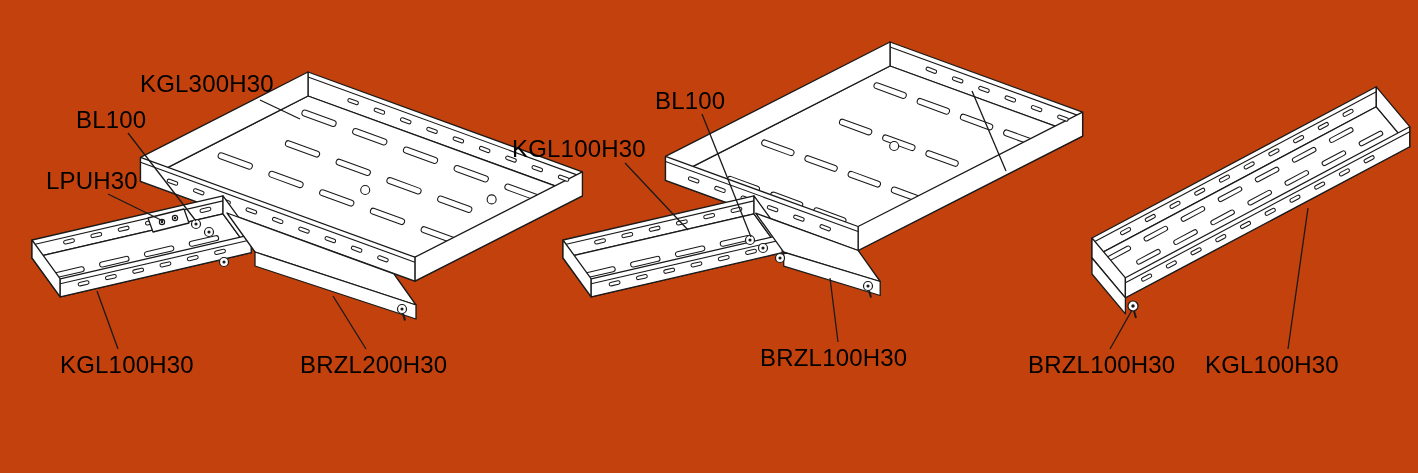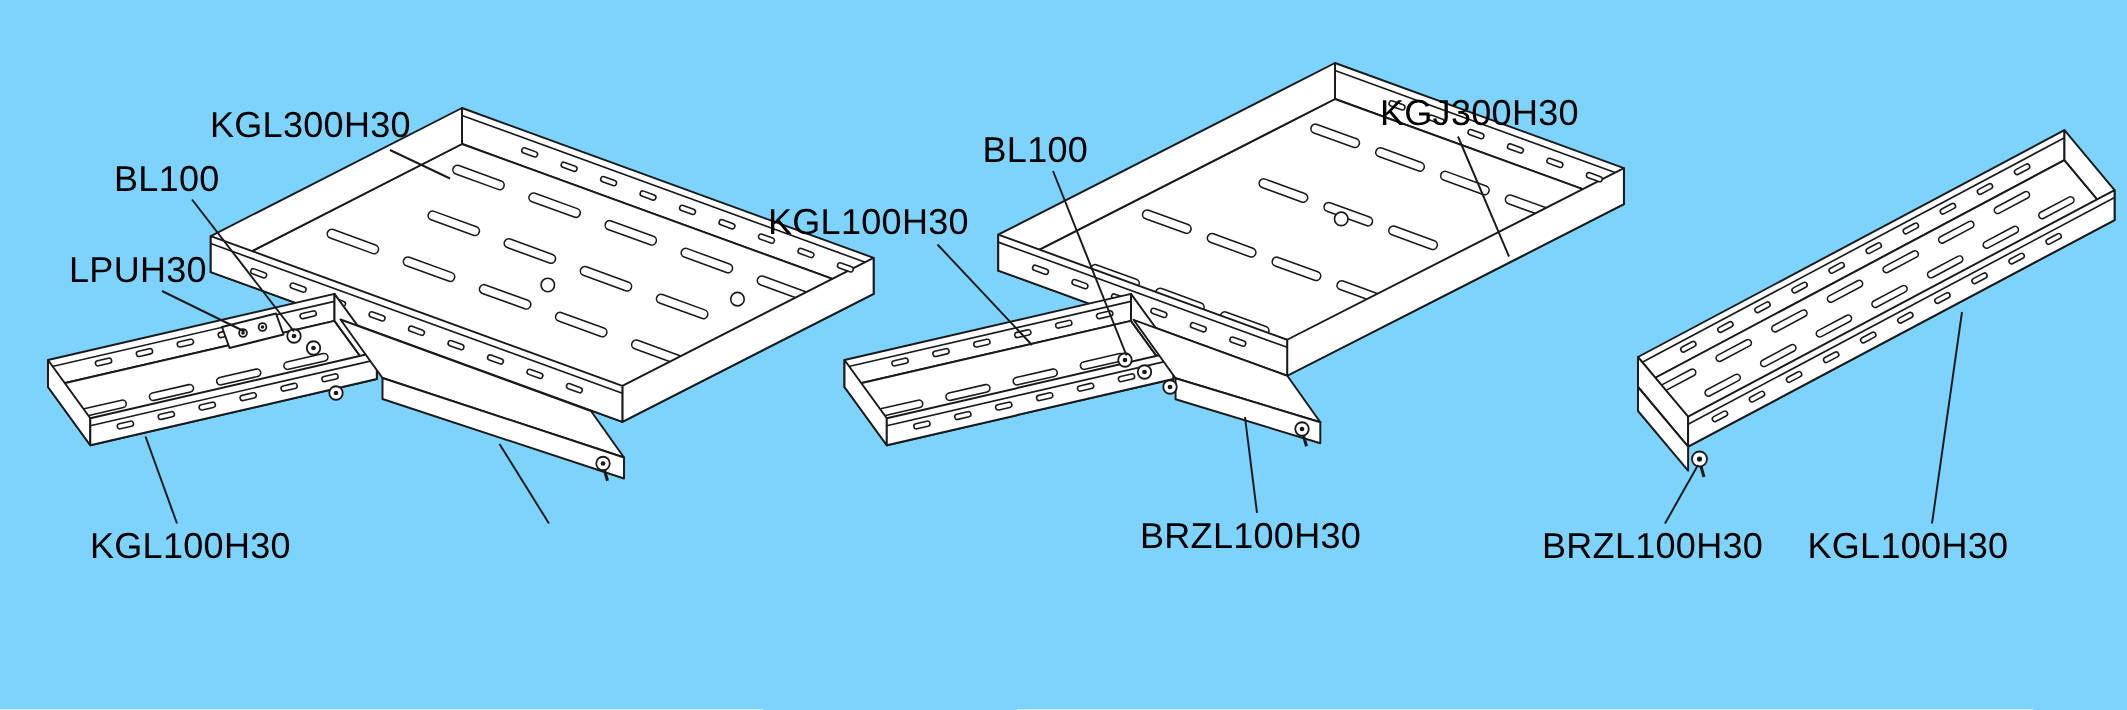--- a/index.html
+++ b/index.html
@@ -1,19 +1,19 @@
 <!DOCTYPE html>
 <html><head>
 <meta charset="utf-8">
 <style>
   html,body{margin:0;padding:0;background:#fff;}
   .diagram{
     position:relative;
     width:1418px;height:473px;
-    background:#7dd3fc;
+    background:#c2410c;
     overflow:hidden;
     font-family:"Liberation Sans", sans-serif;
   }
   .diagram svg{position:absolute;left:0;top:0;}
   .lbl{
     position:absolute;
     font-size:24px;
     line-height:27px;
     color:#000;
     white-space:nowrap;
@@ -263,21 +263,21 @@
         <line x1="838" y1="342" x2="830" y2="278" stroke="#1a1a1a" stroke-width="1.3"></line>
         <line x1="1110" y1="349" x2="1132" y2="310" stroke="#1a1a1a" stroke-width="1.3"></line>
         <line x1="1288" y1="349" x2="1308" y2="208" stroke="#1a1a1a" stroke-width="1.3"></line>
       </g>
     </svg>
 
   <div class="lbl" style="left:140px;top:70px">KGL300H30</div>
   <div class="lbl" style="left:76px;top:106px">BL100</div>
   <div class="lbl" style="left:46px;top:167px">LPUH30</div>
   <div class="lbl" style="left:60px;top:351px">KGL100H30</div>
+  <div class="lbl" style="left:300px;top:351px">BRZL200H30</div>
 
   <div class="lbl" style="left:512px;top:135px">KGL100H30</div>
   <div class="lbl" style="left:655px;top:87px">BL100</div>
-  <div class="lbl" style="left:920px;top:62px">KGJ300H30</div>
   <div class="lbl" style="left:760px;top:344px">BRZL100H30</div>
 
   <div class="lbl" style="left:1028px;top:351px">BRZL100H30</div>
   <div class="lbl" style="left:1205px;top:351px">KGL100H30</div>
 </div>
 
 </body></html>

